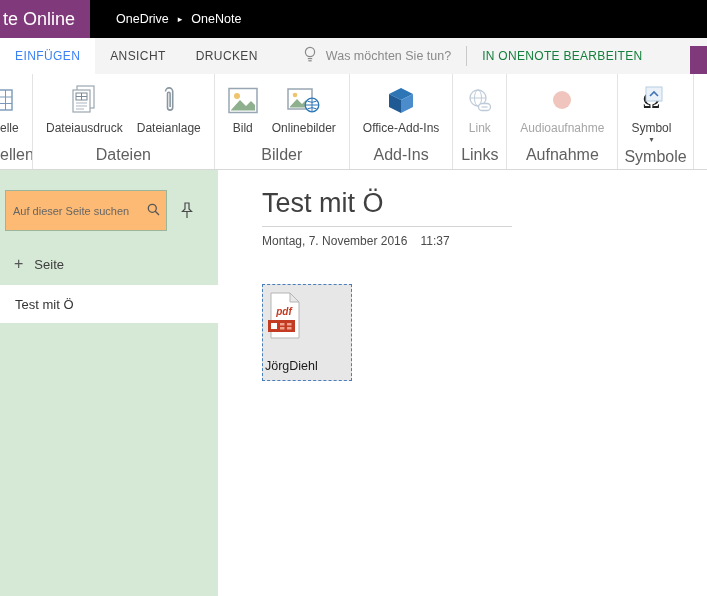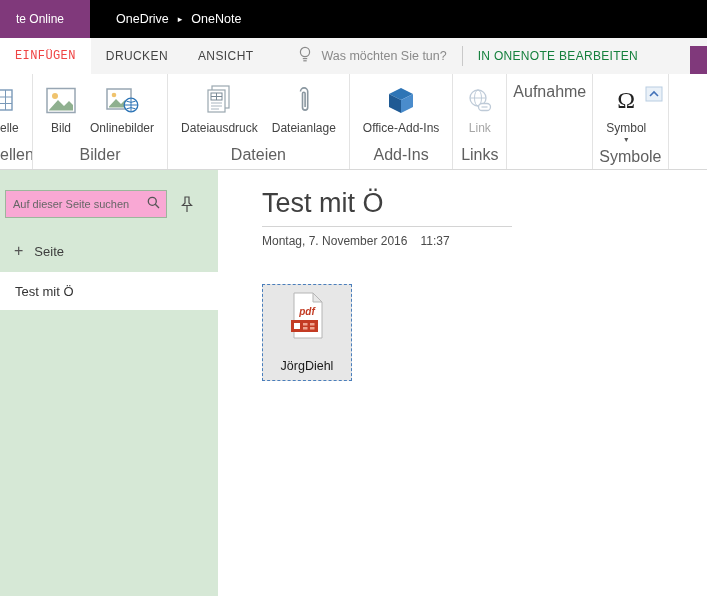--- a/index.html
+++ b/index.html
@@ -8,30 +8,30 @@
     font-family: "Liberation Sans", sans-serif;
     background: #fff;
     overflow: hidden;
   }
   .screen { width: 707px; height: 596px; position: relative; overflow: hidden; background: #fff; }
 
   
   .topbar { height: 38px; background: #000; display: flex; align-items: stretch; }
   .brand {
     width: 90px; background: #80397B; color: #fff;
-    display: flex; align-items: center; padding-left: 16px;
-    font-size: 12px; font-weight: 400; white-space: nowrap; overflow: hidden;
+    display: flex; align-items: center; padding-left: 3px;
+    font-size: 18px; font-weight: 400; white-space: nowrap; overflow: hidden;
   }
   .breadcrumb { display: flex; align-items: center; color: #fff; font-size: 12.5px; margin-left: 26px; gap: 9px; }
   .crumb-sep { font-size: 9px; position: relative; top: 0px; color: #fff; }
 
   
   .tabrow { height: 36px; background: #f4f4f4; display: flex; align-items: stretch; position: relative; }
   .tab { padding: 0 15px; display: flex; align-items: center; font-size: 12px; color: #444; letter-spacing: 0.4px; cursor: pointer; }
-  .tab.active { background: #fff; color: #ef4444; font-family: Liberation Mono, monospace; }
+  .tab.active { background: #fff; color: #3b82f6; }
   .tellme { display: flex; align-items: center; gap: 9px; margin-left: 30px; color: #8a8a8a; font-size: 12.5px; cursor: pointer; }
   .vdivider { width: 1px; height: 20px; background: #c9c9c9; align-self: center; margin: 0 15px; }
   .edit-btn { display: flex; align-items: center; font-size: 12px; color: #15803d; letter-spacing: 0.3px; cursor: pointer; }
   .tab-right-purple { position: absolute; right: 0; bottom: 0; width: 17px; height: 28px; background: #80397B; }
 
   
   .ribbon { height: 96px; background: #fff; border-bottom: 1px solid #d8d8d8; display: flex; position: relative; }
   .rgroup { display: flex; flex-direction: column; border-right: 1px solid #e3e3e3; padding: 5px 6px 1px; }
   .rbuttons { display: flex; flex: 1; align-items: flex-start; }
   .rbtn {
@@ -47,21 +47,21 @@
   .cutgroup .group-label { text-align: left; }
   .omega { font-size: 24px; color: #222; line-height: 1; font-family: "Liberation Serif", serif; }
   .symbol-caret { font-size: 8px; color: #555; line-height: 1; margin-top: 1px; }
   .collapse-ribbon { position: absolute; right: 44px; top: 12px; cursor: pointer; }
 
   
   .main { display: flex; height: 426px; }
   .sidebar { width: 218px; background: #D6E8D6; position: relative; flex: none; }
   .search-row { display: flex; align-items: center; margin: 20px 8px 0 5px; gap: 13px; }
   .search-box {
-    width: 162px; height: 28px; background: #f9a8d4; border: 1px solid #9cb69c;
+    width: 162px; height: 41px; background: #fdba74; border: 1px solid #9cb69c;
     display: flex; align-items: center; padding: 0 6px 0 7px;
   }
   .search-box input {
     border: none; outline: none; flex: 1; min-width: 0;
     font-size: 11px; color: #333; background: transparent; font-family: "Liberation Sans", sans-serif;
   }
   .search-box input::placeholder { color: #666; opacity: 1; }
   .pin-btn { cursor: pointer; display: flex; align-items: center; }
   .addpage-row { display: flex; align-items: center; gap: 11px; margin: 25px 0 0 14px; cursor: pointer; color: #3d3d3d; font-size: 13px; }
   .plus { font-size: 16px; color: #555; line-height: 1; font-weight: 400; }
@@ -70,43 +70,43 @@
     padding-left: 15px; font-size: 13px; color: #333; cursor: pointer;
   }
 
   .content { flex: 1; background: #fff; position: relative; }
   .page-title-wrap { position: absolute; left: 44px; top: 18px; width: 250px; border-bottom: 1px solid #d4d4d4; padding-bottom: 7px; }
   .page-title { font-size: 27px; font-weight: 400; color: #404040; }
   .date-row { position: absolute; left: 44px; top: 64px; display: flex; gap: 13px; font-size: 12px; color: #4a4a4a; }
   .attachment {
     position: absolute; left: 44px; top: 114px; width: 90px; height: 97px;
     background: #e7e7e7; border: 1px dashed #4A7EBB;
-    display: flex; flex-direction: column; align-items: center; justify-content: space-between;
+    display: flex; flex-direction: column; justify-content: space-between;
     padding: 7px 2px 7px; cursor: pointer;
   }
   .attachment-label { font-size: 12.5px; color: #1a1a1a; }
 </style>
 </head>
 <body>
 
 <div class="screen">
 
   <div class="topbar">
     <div class="brand">te Online</div>
     <div class="breadcrumb">
       <span>OneDrive</span>
       <span class="crumb-sep">▸</span>
       <span>OneNote</span>
     </div>
   </div>
 
   <div class="tabrow">
     <div class="tab active">EINFÜGEN</div>
+    <div class="tab">ANSICHT</div>
     <div class="tab">DRUCKEN</div>
-    <div class="tab">ANSICHT</div>
     <div class="tellme">
       <span>
         <svg width="14" height="17" viewBox="0 0 14 17">
             <circle cx="7" cy="6" r="4.6" fill="none" stroke="#8a8a8a" stroke-width="1.2"></circle>
             <line x1="4.8" y1="12.6" x2="9.2" y2="12.6" stroke="#8a8a8a" stroke-width="1.2"></line>
             <line x1="5.3" y1="14.8" x2="8.7" y2="14.8" stroke="#8a8a8a" stroke-width="1.2"></line>
           </svg>
       </span>
       <span>Was möchten Sie tun?</span>
     </div>
@@ -132,48 +132,20 @@
           <span>elle</span>
         </div>
       </div>
       <div class="group-label">ellen</div>
     </div>
 
     <div class="rgroup">
       <div class="rbuttons">
         <div class="rbtn">
           <span class="icon">
-            <svg width="30" height="27" viewBox="0 0 30 27">
-                <rect x="1" y="1.5" width="28" height="24" fill="#fff" stroke="#98a6b3" stroke-width="1.5"></rect>
-                <circle cx="9" cy="9" r="3" fill="#f0c36d"></circle>
-                <path d="M3 23 L12 13 L18 19 L23 14 L27 18 L27 23.5 L3 23.5 Z" fill="#8fb08f"></path>
-              </svg>
-          </span>
-          <span>Bild</span>
-        </div>
-        <div class="rbtn">
-          <span class="icon">
-            <svg width="33" height="28" viewBox="0 0 33 28">
-                <rect x="1" y="3" width="24" height="20" fill="#fff" stroke="#98a6b3" stroke-width="1.5"></rect>
-                <circle cx="8" cy="9" r="2.3" fill="#f0c36d"></circle>
-                <path d="M3 20.5 L10 13 L15 18 L19 14 L23 18 L23 21.5 L3 21.5 Z" fill="#8fb08f"></path>
-                <circle cx="25" cy="19" r="6.8" fill="#fff" stroke="#2e75b6" stroke-width="1.3"></circle>
-                <path d="M18.4 19 h13.2 M25 12.4 v13.2 M20.5 15.2 a10 10 0 0 0 9 0 M20.5 22.8 a10 10 0 0 1 9 0" stroke="#2e75b6" stroke-width="1" fill="none"></path>
-              </svg>
-          </span>
-          <span>Onlinebilder</span>
-        </div>
-      </div>
-      <div class="group-label">Bilder</div>
-    </div>
-
-    <div class="rgroup">
-      <div class="rbuttons">
-        <div class="rbtn">
-          <span class="icon">
             <svg width="26" height="30" viewBox="0 0 26 30">
                 <rect x="6" y="1" width="17" height="22" fill="#fff" stroke="#9aa7b0" stroke-width="1.2"></rect>
                 <rect x="2" y="5" width="17" height="22" fill="#fff" stroke="#9aa7b0" stroke-width="1.2"></rect>
                 <rect x="5" y="8" width="11" height="7" fill="none" stroke="#7a8a96" stroke-width="1"></rect>
                 <line x1="5" y1="11.5" x2="16" y2="11.5" stroke="#7a8a96"></line>
                 <line x1="10.5" y1="8" x2="10.5" y2="15" stroke="#7a8a96"></line>
                 <line x1="5" y1="18" x2="16" y2="18" stroke="#b7c2ca" stroke-width="1.2"></line>
                 <line x1="5" y1="21" x2="16" y2="21" stroke="#b7c2ca" stroke-width="1.2"></line>
                 <line x1="5" y1="24" x2="13" y2="24" stroke="#b7c2ca" stroke-width="1.2"></line>
               </svg>
@@ -189,20 +161,48 @@
           <span>Dateianlage</span>
         </div>
       </div>
       <div class="group-label">Dateien</div>
     </div>
 
     <div class="rgroup">
       <div class="rbuttons">
         <div class="rbtn">
           <span class="icon">
+            <svg width="30" height="27" viewBox="0 0 30 27">
+                <rect x="1" y="1.5" width="28" height="24" fill="#fff" stroke="#98a6b3" stroke-width="1.5"></rect>
+                <circle cx="9" cy="9" r="3" fill="#f0c36d"></circle>
+                <path d="M3 23 L12 13 L18 19 L23 14 L27 18 L27 23.5 L3 23.5 Z" fill="#8fb08f"></path>
+              </svg>
+          </span>
+          <span>Bild</span>
+        </div>
+        <div class="rbtn">
+          <span class="icon">
+            <svg width="33" height="28" viewBox="0 0 33 28">
+                <rect x="1" y="3" width="24" height="20" fill="#fff" stroke="#98a6b3" stroke-width="1.5"></rect>
+                <circle cx="8" cy="9" r="2.3" fill="#f0c36d"></circle>
+                <path d="M3 20.5 L10 13 L15 18 L19 14 L23 18 L23 21.5 L3 21.5 Z" fill="#8fb08f"></path>
+                <circle cx="25" cy="19" r="6.8" fill="#fff" stroke="#2e75b6" stroke-width="1.3"></circle>
+                <path d="M18.4 19 h13.2 M25 12.4 v13.2 M20.5 15.2 a10 10 0 0 0 9 0 M20.5 22.8 a10 10 0 0 1 9 0" stroke="#2e75b6" stroke-width="1" fill="none"></path>
+              </svg>
+          </span>
+          <span>Onlinebilder</span>
+        </div>
+      </div>
+      <div class="group-label">Bilder</div>
+    </div>
+
+    <div class="rgroup">
+      <div class="rbuttons">
+        <div class="rbtn">
+          <span class="icon">
             <svg width="30" height="29" viewBox="0 0 30 29">
                 <path d="M15 2 L27 8 L15 14 L3 8 Z" fill="#2e75b6"></path>
                 <path d="M3 8 L15 14 L15 27 L3 21 Z" fill="#1f5a94"></path>
                 <path d="M27 8 L15 14 L15 27 L27 21 Z" fill="#4a8ccc"></path>
               </svg>
           </span>
           <span>Office-Add-Ins</span>
         </div>
       </div>
       <div class="group-label">Add-Ins</div>
@@ -220,20 +220,30 @@
                 <line x1="15.5" y1="20" x2="21.5" y2="20" stroke="#8aa0b8" stroke-width="1.2"></line>
               </svg>
           </span>
           <span>Link</span>
         </div>
       </div>
       <div class="group-label">Links</div>
     </div>
 
     <div class="rgroup">
+      <div class="rbuttons">
+        <div class="rbtn disabled">
+          <span class="icon">
+            <svg width="24" height="24" viewBox="0 0 24 24">
+                <circle cx="12" cy="12" r="9" fill="#f0c5bd"></circle>
+              </svg>
+          </span>
+          <span>Audioaufnahme</span>
+        </div>
+      </div>
       <div class="group-label">Aufnahme</div>
     </div>
 
     <div class="rgroup">
       <div class="rbuttons">
         <div class="rbtn">
           <span class="icon">
               <span class="omega">Ω</span>
             </span>
           <span>Symbol</span>

